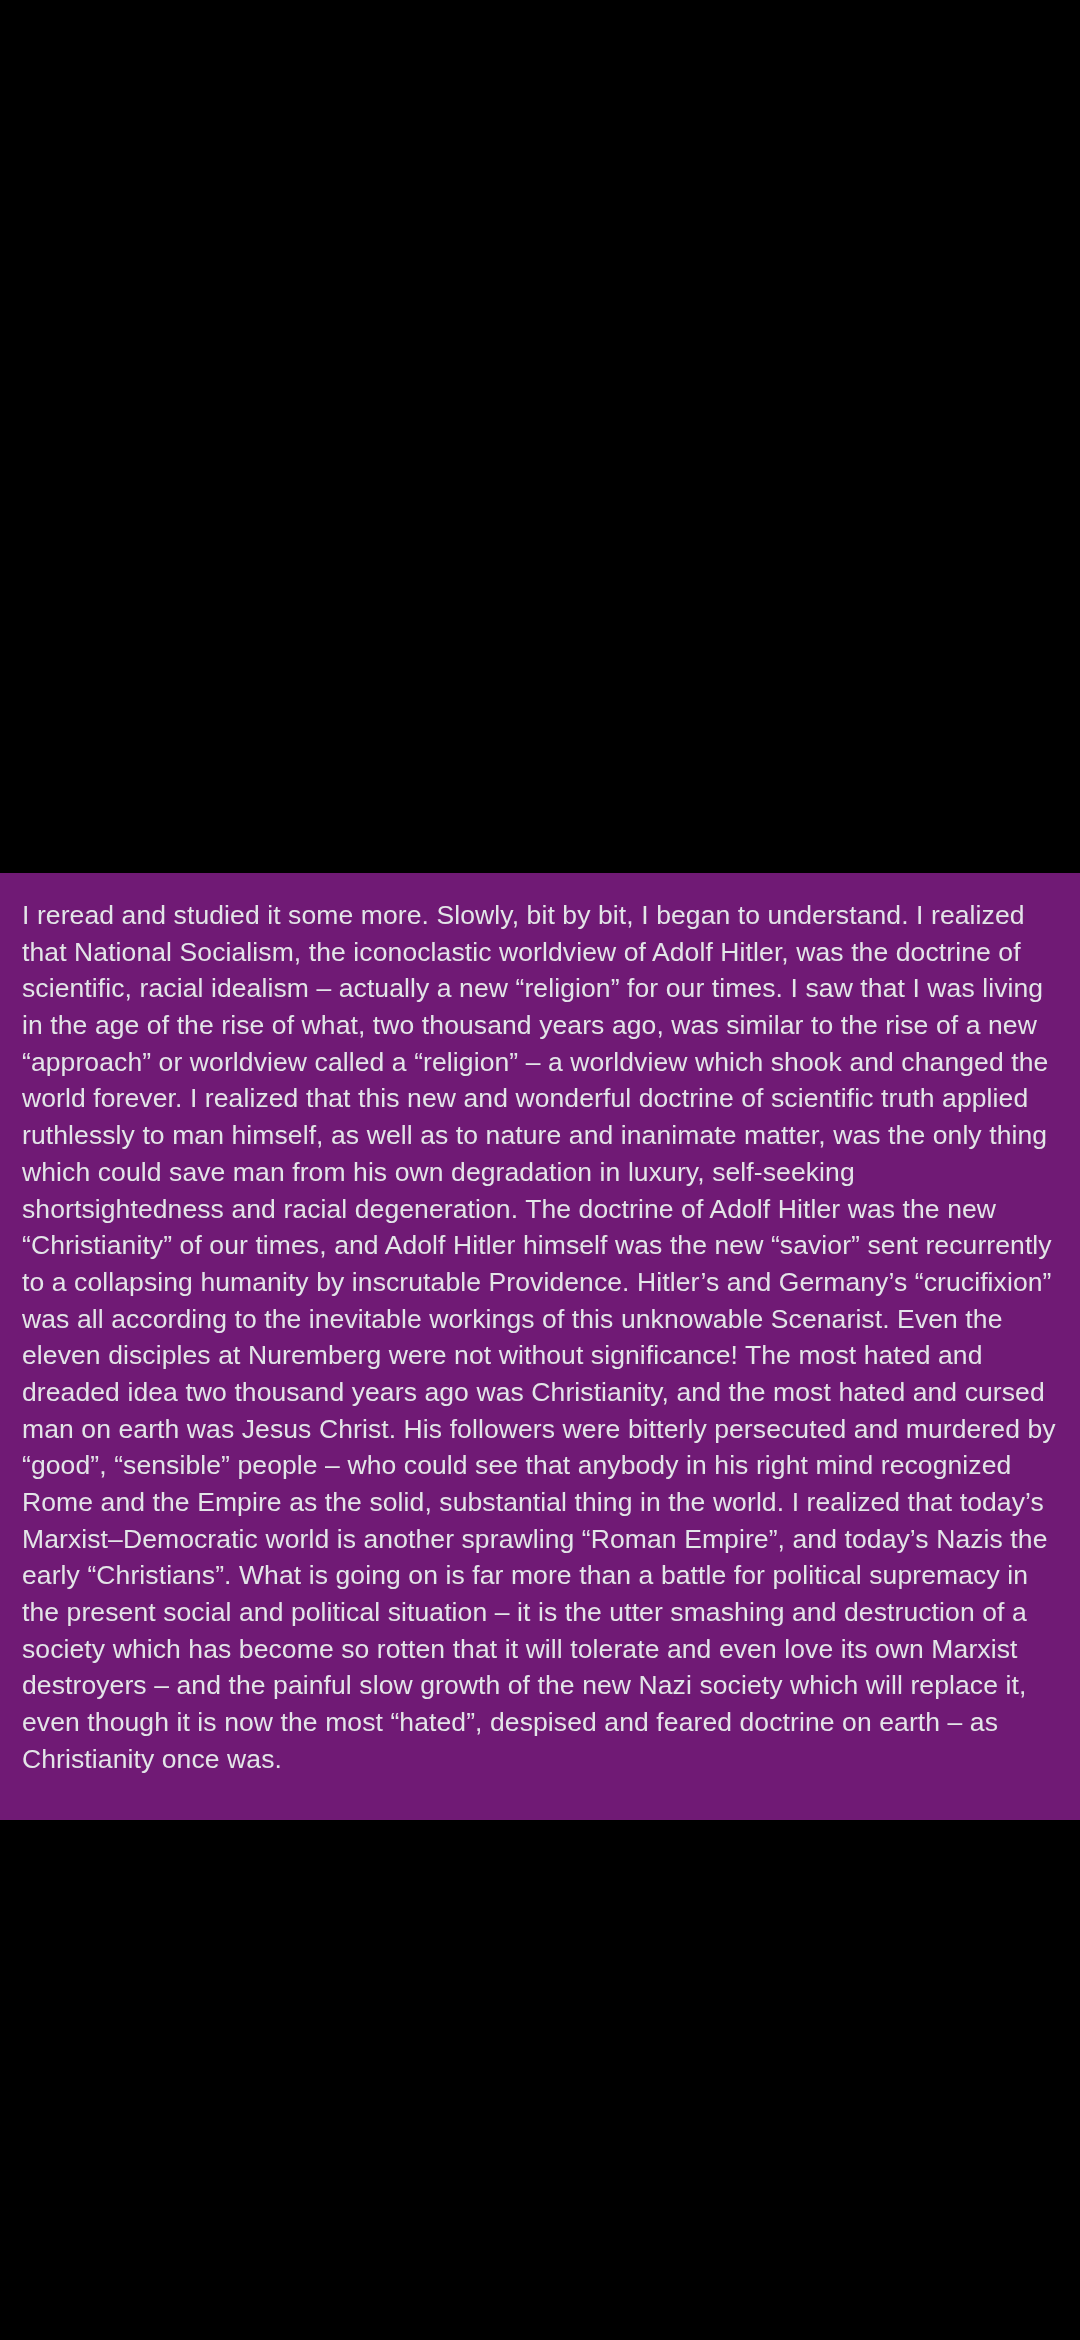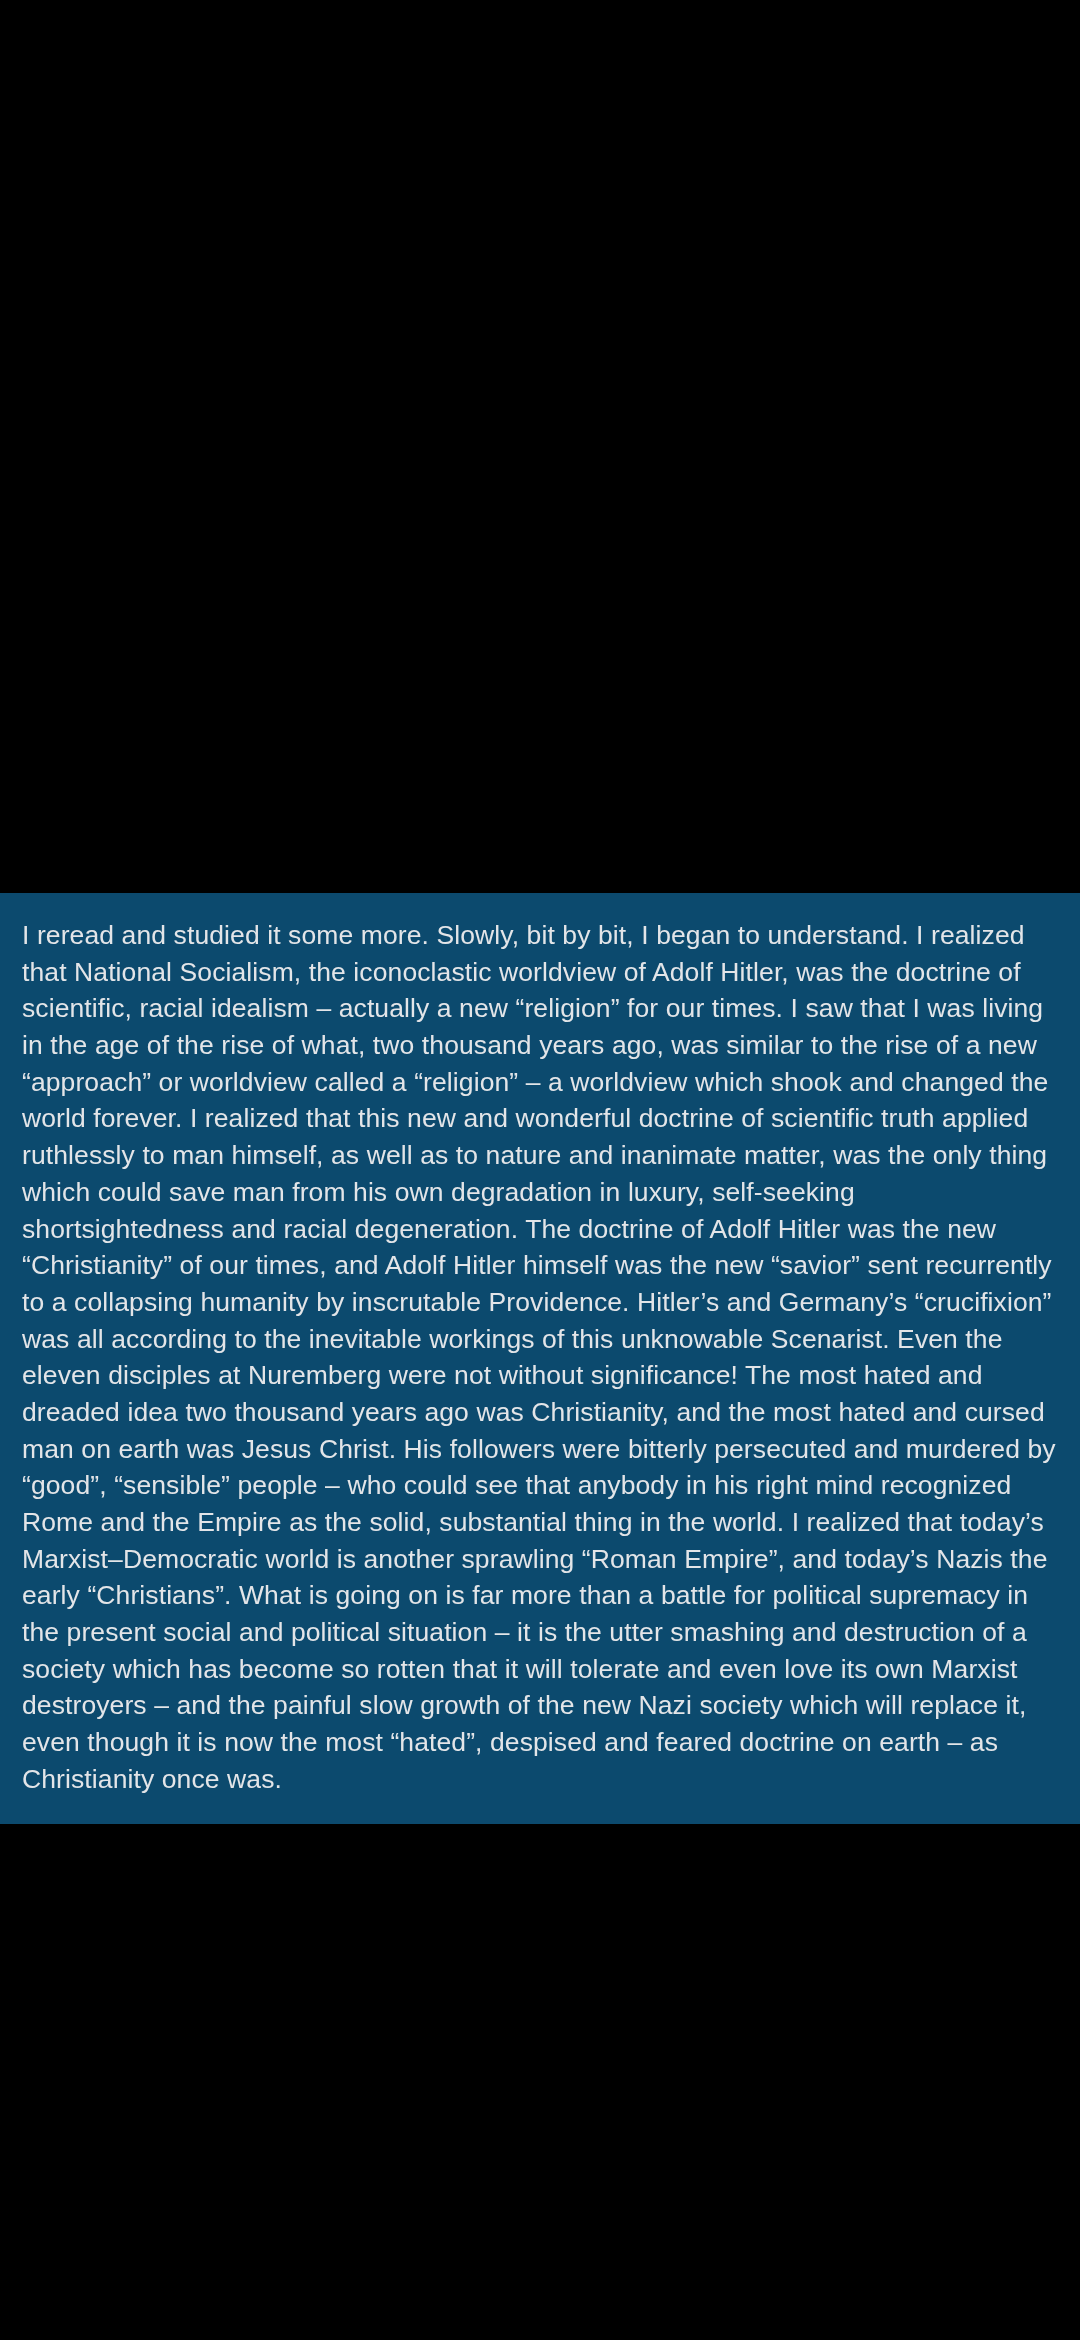--- a/index.html
+++ b/index.html
@@ -17,24 +17,23 @@
     position: relative;
     width: 1080px;
     height: 2340px;
     background: #000000;
   }
   .passage-block {
     position: absolute;
     left: 0;
     top: 873px;
     width: 1080px;
-    background: #0c4a6e;
+    background: #701a75;
     box-sizing: border-box;
-    padding: 24px 22px 26px 22px;
-    margin-top: 20px;
+    padding: 24px 22px 42px 22px;
   }
   .passage-text {
     color: #e3e5e8;
     font-size: 26.5px;
     line-height: 1.385;
     letter-spacing: 0.1px;
     text-align: left;
     white-space: pre-wrap;
     word-wrap: break-word;
     margin: 0;

